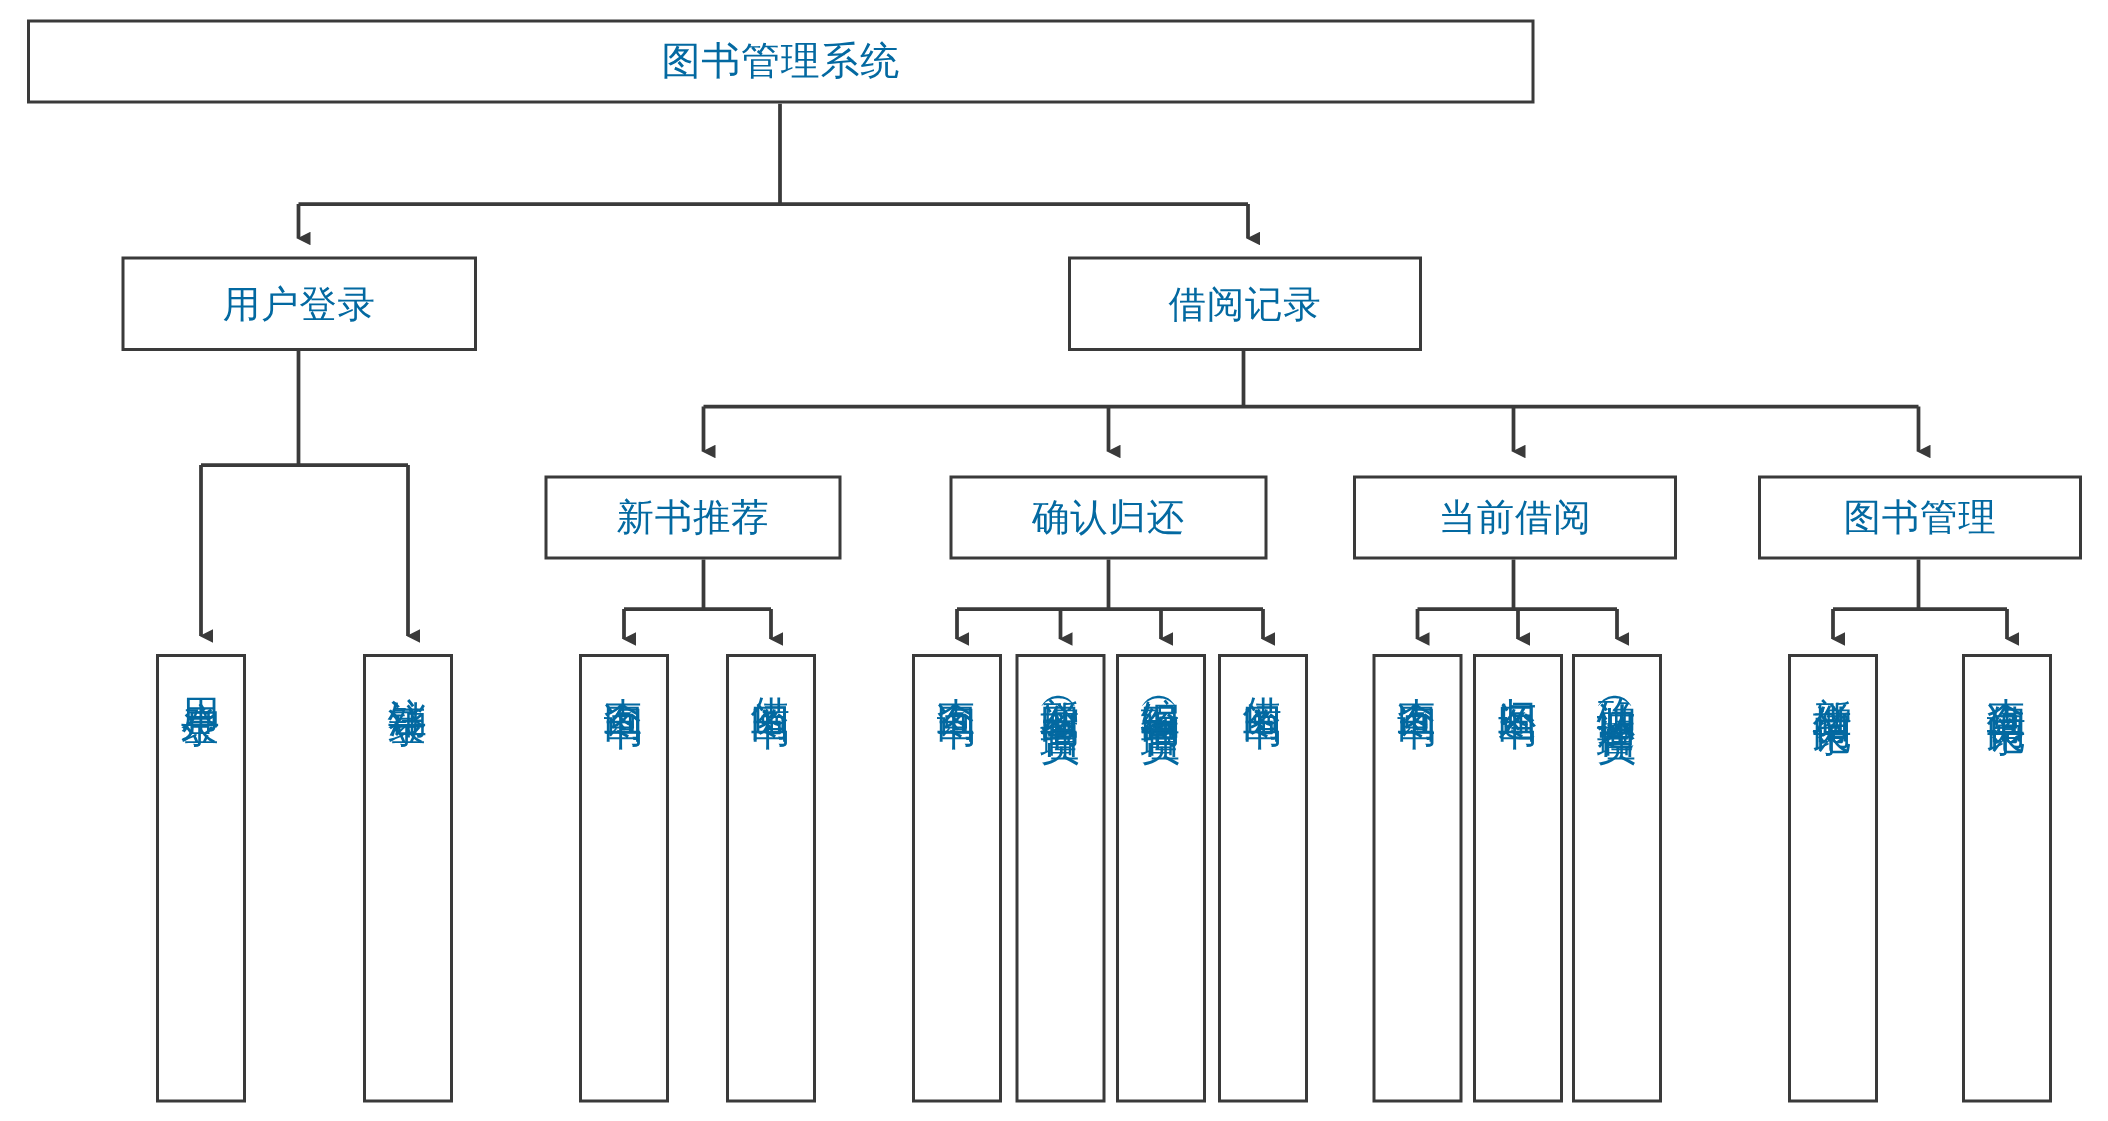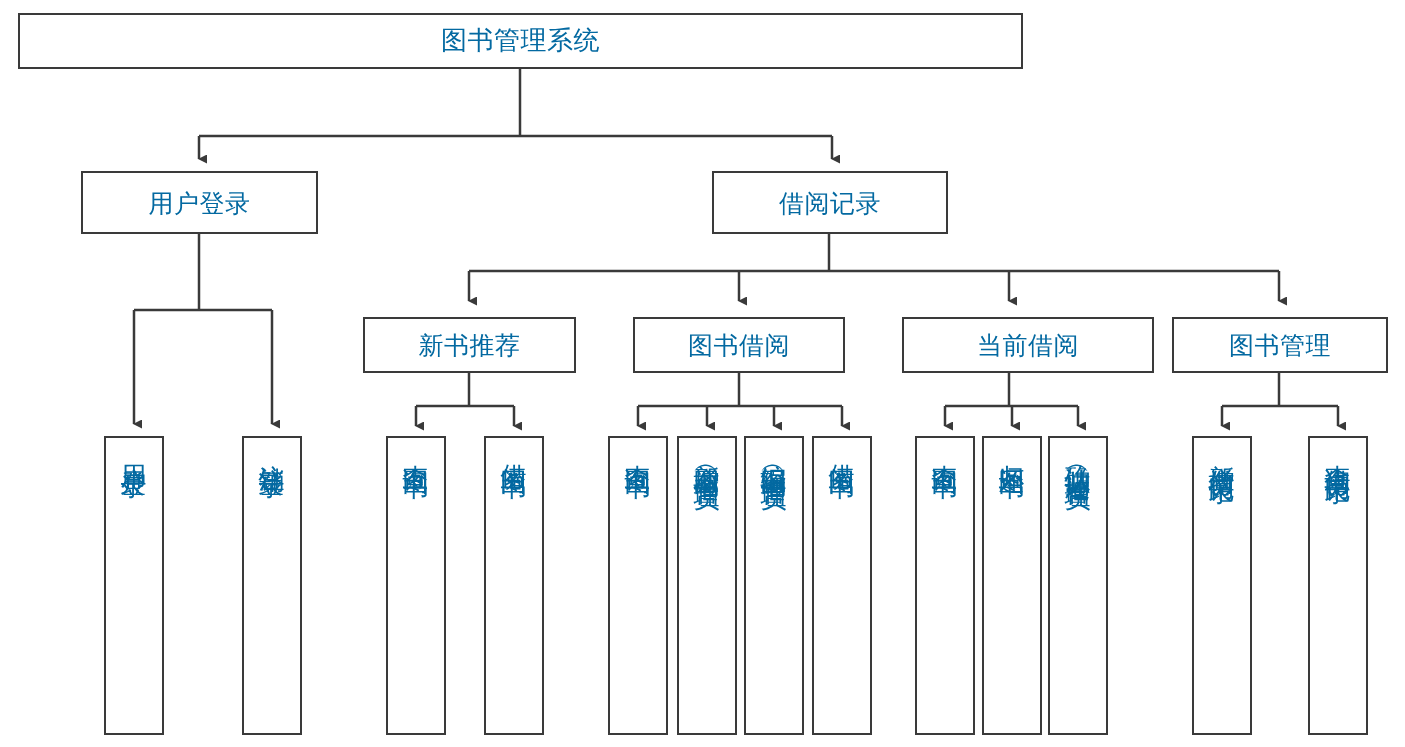--- a/index.html
+++ b/index.html
@@ -135,27 +135,27 @@
     <span class="node-label">图书管理系统</span>
   </div>
 
   <div class="node horiz" style="left:81px; top:171px; width:237px; height:63px;">
     <span class="node-label">用户登录</span>
   </div>
   <div class="node horiz" style="left:712px; top:171px; width:236px; height:63px;">
     <span class="node-label">借阅记录</span>
   </div>
 
-  <div class="node horiz" style="left:363px; top:317px; width:213px; height:56px;">
+  <div class="node horiz" style="left:363px; top:317px; width:198px; height:56px;">
     <span class="node-label">新书推荐</span>
   </div>
   <div class="node horiz" style="left:633px; top:317px; width:212px; height:56px;">
-    <span class="node-label">图书借阅</span>
-  </div>
-  <div class="node horiz" style="left:902px; top:317px; width:252px; height:56px;">
+    <span class="node-label">确认归还</span>
+  </div>
+  <div class="node horiz" style="left:902px; top:317px; width:216px; height:56px;">
     <span class="node-label">当前借阅</span>
   </div>
   <div class="node horiz" style="left:1172px; top:317px; width:216px; height:56px;">
     <span class="node-label">图书管理</span>
   </div>
 
   <div class="node vert" style="left:104px; top:436px; width:60px; height:299px;">
     <span class="node-label">用户登录</span>
   </div>
   <div class="node vert" style="left:242px; top:436px; width:60px; height:299px;">

